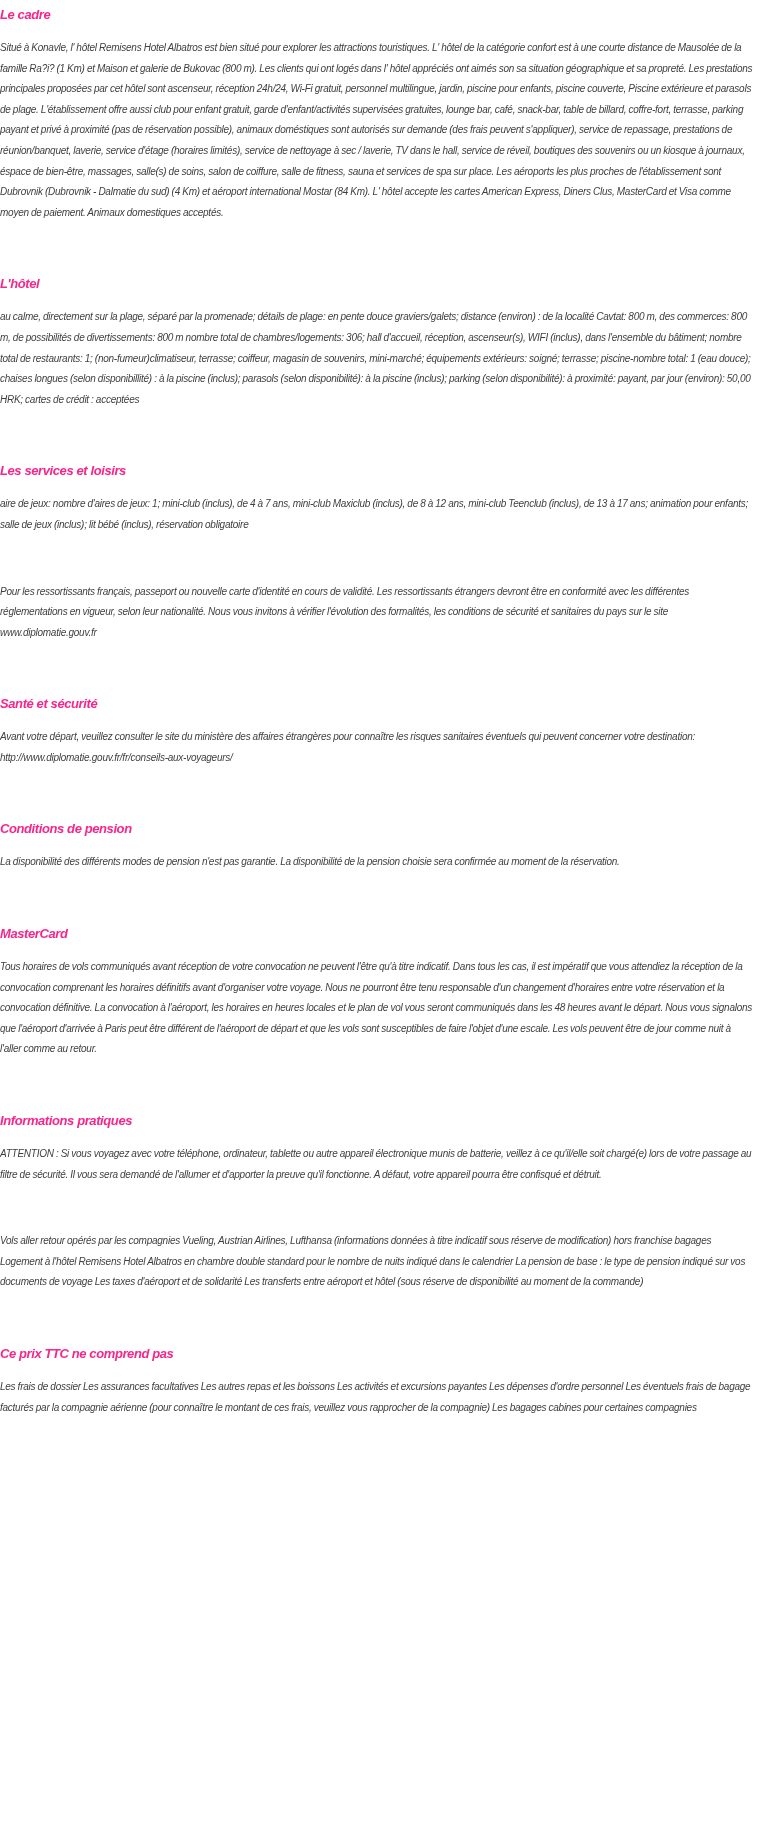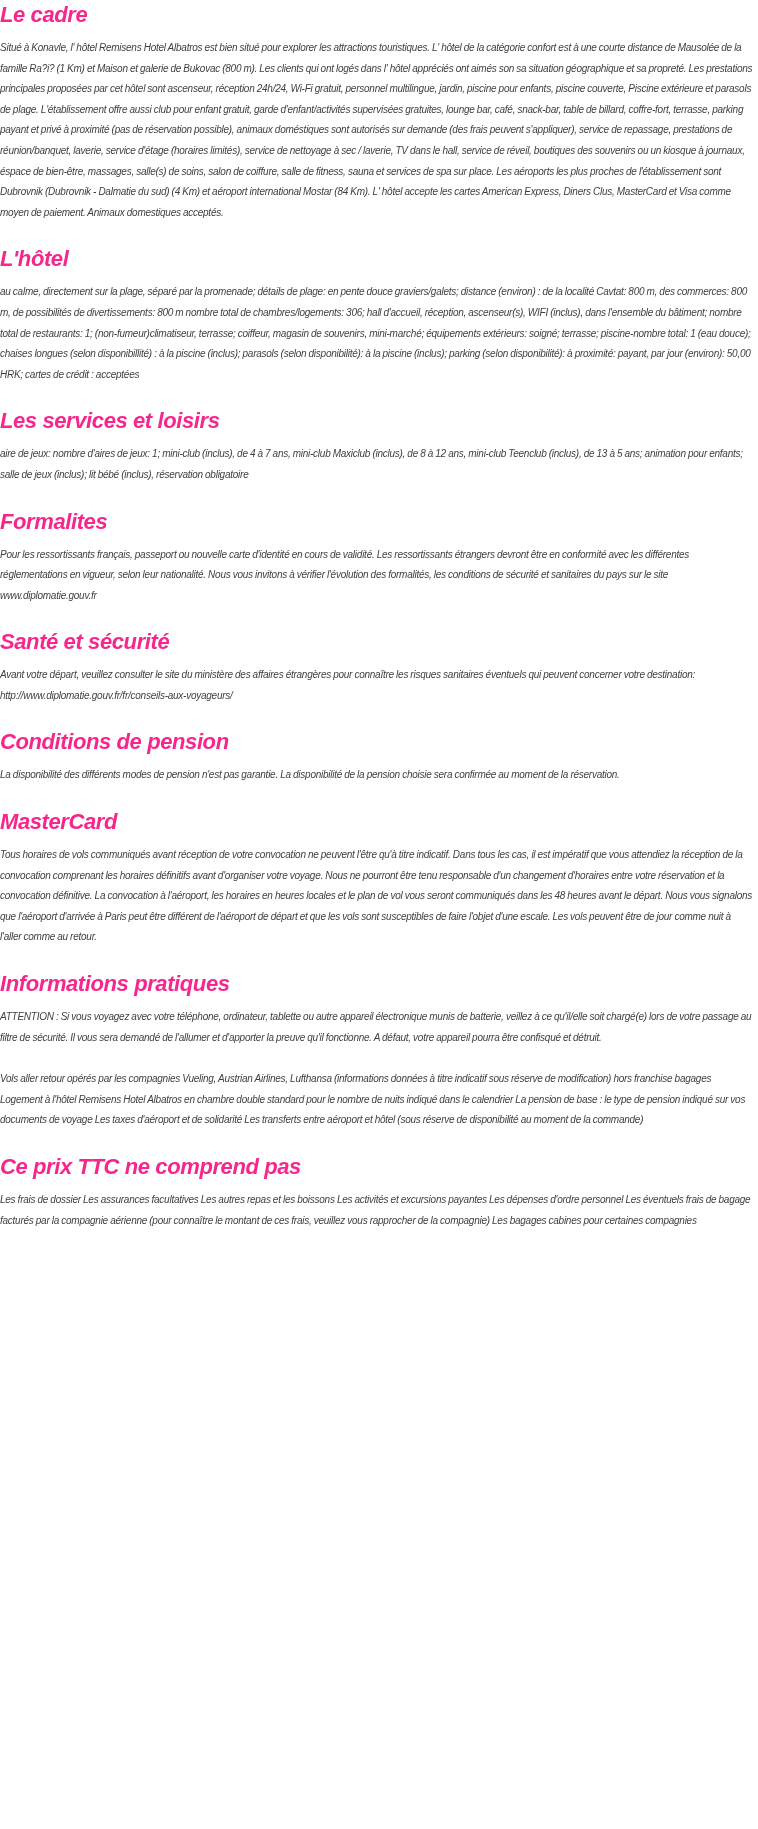--- a/index.html
+++ b/index.html
@@ -17,27 +17,27 @@
       position: absolute;
       left: 0;
       top: 0;
       width: 754px;
     }
     .section {
       margin: 0;
       padding: 0;
     }
     .section + .section {
-      margin-top: 21px;
+      margin-top: 46px;
     }
     .section-title {
       font-family: "Liberation Sans", sans-serif;
       font-style: italic;
       font-weight: 600;
-      font-size: 22px;
+      font-size: 13px;
       line-height: 30px;
       letter-spacing: -0.4px;
       color: #f7268c;
       margin: 0 0 8px 0;
       padding: 0;
     }
     .section-body {
       font-family: "Liberation Sans", sans-serif;
       font-style: italic;
       font-weight: 400;
@@ -60,25 +60,24 @@
     <p class="section-body">Situé à Konavle, l' hôtel Remisens Hotel Albatros est bien situé pour explorer les attractions touristiques. L' hôtel de la catégorie confort est à une courte distance de Mausolée de la famille Ra?i? (1 Km) et Maison et galerie de Bukovac (800 m). Les clients qui ont logés dans l' hôtel appréciés ont aimés son sa situation géographique et sa propreté. Les prestations principales proposées par cet hôtel sont ascenseur, réception 24h/24, Wi-Fi gratuit, personnel multilingue, jardin, piscine pour enfants, piscine couverte, Piscine extérieure et parasols de plage. L'établissement offre aussi club pour enfant gratuit, garde d'enfant/activités supervisées gratuites, lounge bar, café, snack-bar, table de billard, coffre-fort, terrasse, parking payant et privé à proximité (pas de réservation possible), animaux doméstiques sont autorisés sur demande (des frais peuvent s'appliquer), service de repassage, prestations de réunion/banquet, laverie, service d'étage (horaires limités), service de nettoyage à sec / laverie, TV dans le hall, service de réveil, boutiques des souvenirs ou un kiosque à journaux, éspace de bien-être, massages, salle(s) de soins, salon de coiffure, salle de fitness, sauna et services de spa sur place. Les aéroports les plus proches de l'établissement sont Dubrovnik (Dubrovnik - Dalmatie du sud) (4 Km) et aéroport international Mostar (84 Km). L' hôtel accepte les cartes American Express, Diners Clus, MasterCard et Visa comme moyen de paiement. Animaux domestiques acceptés.</p>
   </section>
 
   <section class="section">
     <h2 class="section-title">L'hôtel</h2>
     <p class="section-body">au calme, directement sur la plage, séparé par la promenade; détails de plage: en pente douce graviers/galets; distance (environ) : de la localité Cavtat: 800 m, des commerces: 800 m, de possibilités de divertissements: 800 m nombre total de chambres/logements: 306; hall d'accueil, réception, ascenseur(s), WIFI (inclus), dans l'ensemble du bâtiment; nombre total de restaurants: 1; (non-fumeur)climatiseur, terrasse; coiffeur, magasin de souvenirs, mini-marché; équipements extérieurs: soigné; terrasse; piscine-nombre total: 1 (eau douce); chaises longues (selon disponibillité) : à la piscine (inclus); parasols (selon disponibilité): à la piscine (inclus); parking (selon disponibilité): à proximité: payant, par jour (environ): 50,00 HRK; cartes de crédit : acceptées</p>
   </section>
 
   <section class="section">
     <h2 class="section-title">Les services et loisirs</h2>
-    <p class="section-body">aire de jeux: nombre d'aires de jeux: 1; mini-club (inclus), de 4 à 7 ans, mini-club Maxiclub (inclus), de 8 à 12 ans, mini-club Teenclub (inclus), de 13 à 5 ans; animation pour enfants; salle de jeux (inclus); lit bébé (inclus), réservation obligatoire</p>
+    <p class="section-body">aire de jeux: nombre d'aires de jeux: 1; mini-club (inclus), de 4 à 7 ans, mini-club Maxiclub (inclus), de 8 à 12 ans, mini-club Teenclub (inclus), de 13 à 17 ans; animation pour enfants; salle de jeux (inclus); lit bébé (inclus), réservation obligatoire</p>
   </section>
 
   <section class="section">
-    <h2 class="section-title">Formalites</h2>
     <p class="section-body">Pour les ressortissants français, passeport ou nouvelle carte d'identité en cours de validité. Les ressortissants étrangers devront être en conformité avec les différentes réglementations en vigueur, selon leur nationalité. Nous vous invitons à vérifier l'évolution des formalités, les conditions de sécurité et sanitaires du pays sur le site www.diplomatie.gouv.fr</p>
   </section>
 
   <section class="section">
     <h2 class="section-title">Santé et sécurité</h2>
     <p class="section-body">Avant votre départ, veuillez consulter le site du ministère des affaires étrangères pour connaître les risques sanitaires éventuels qui peuvent concerner votre destination: http://www.diplomatie.gouv.fr/fr/conseils-aux-voyageurs/</p>
   </section>
 
   <section class="section">
     <h2 class="section-title">Conditions de pension</h2>

